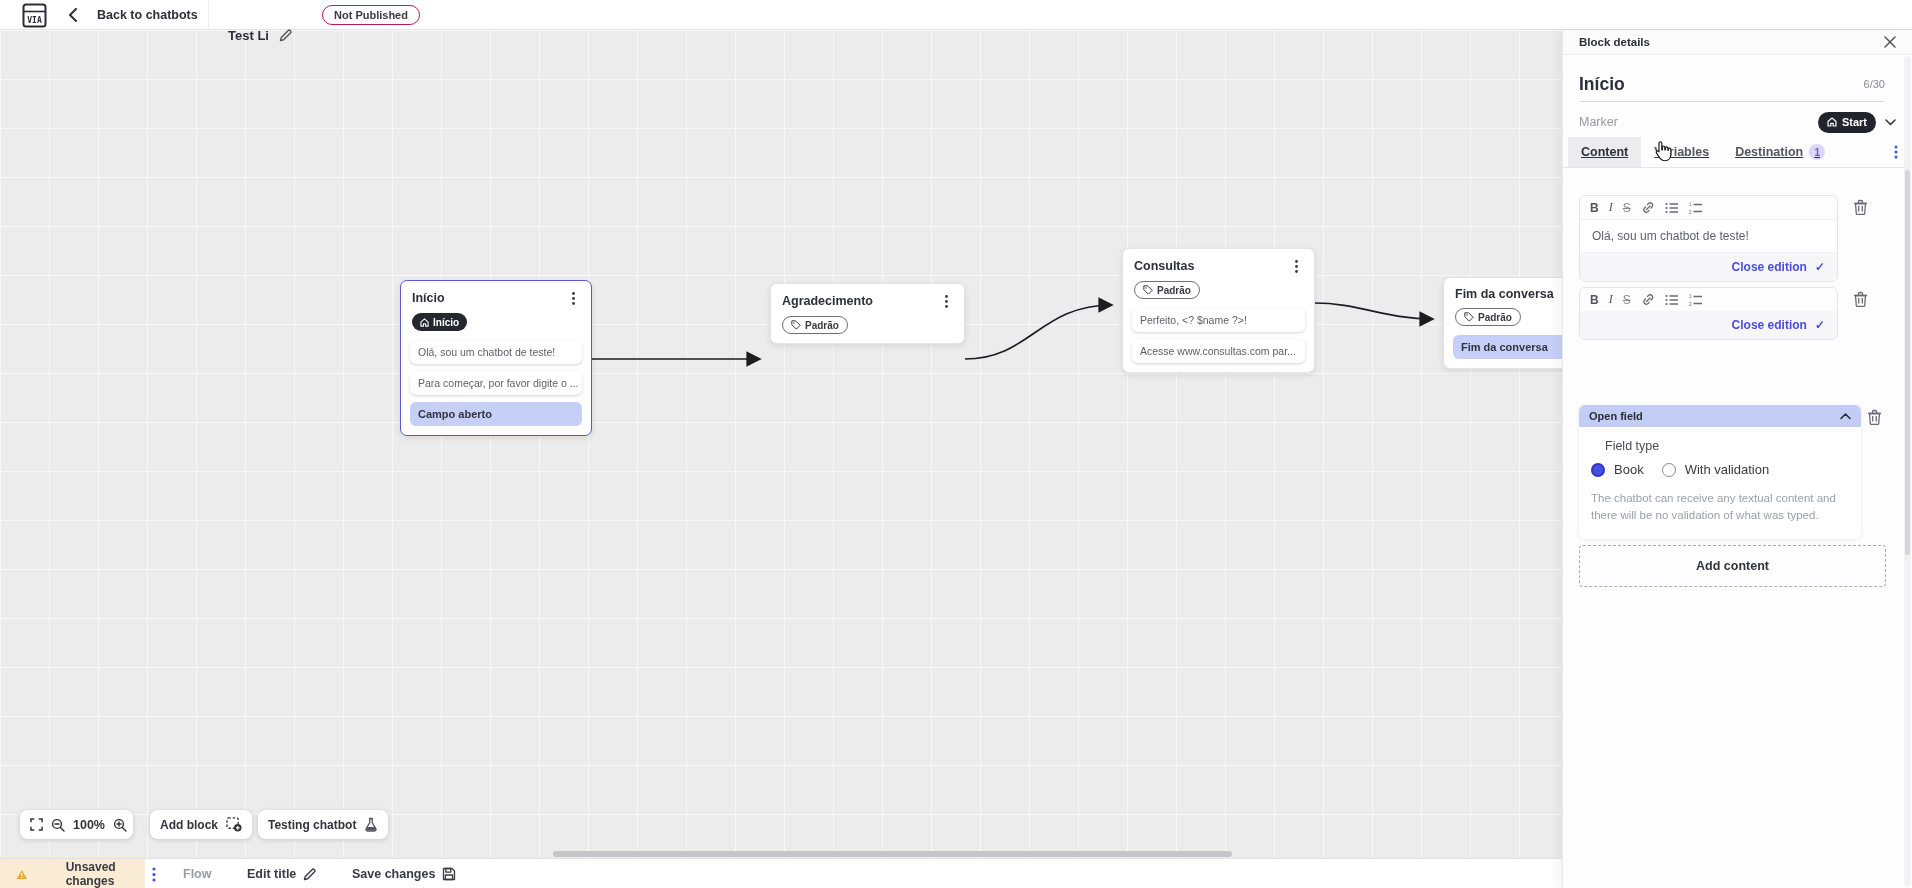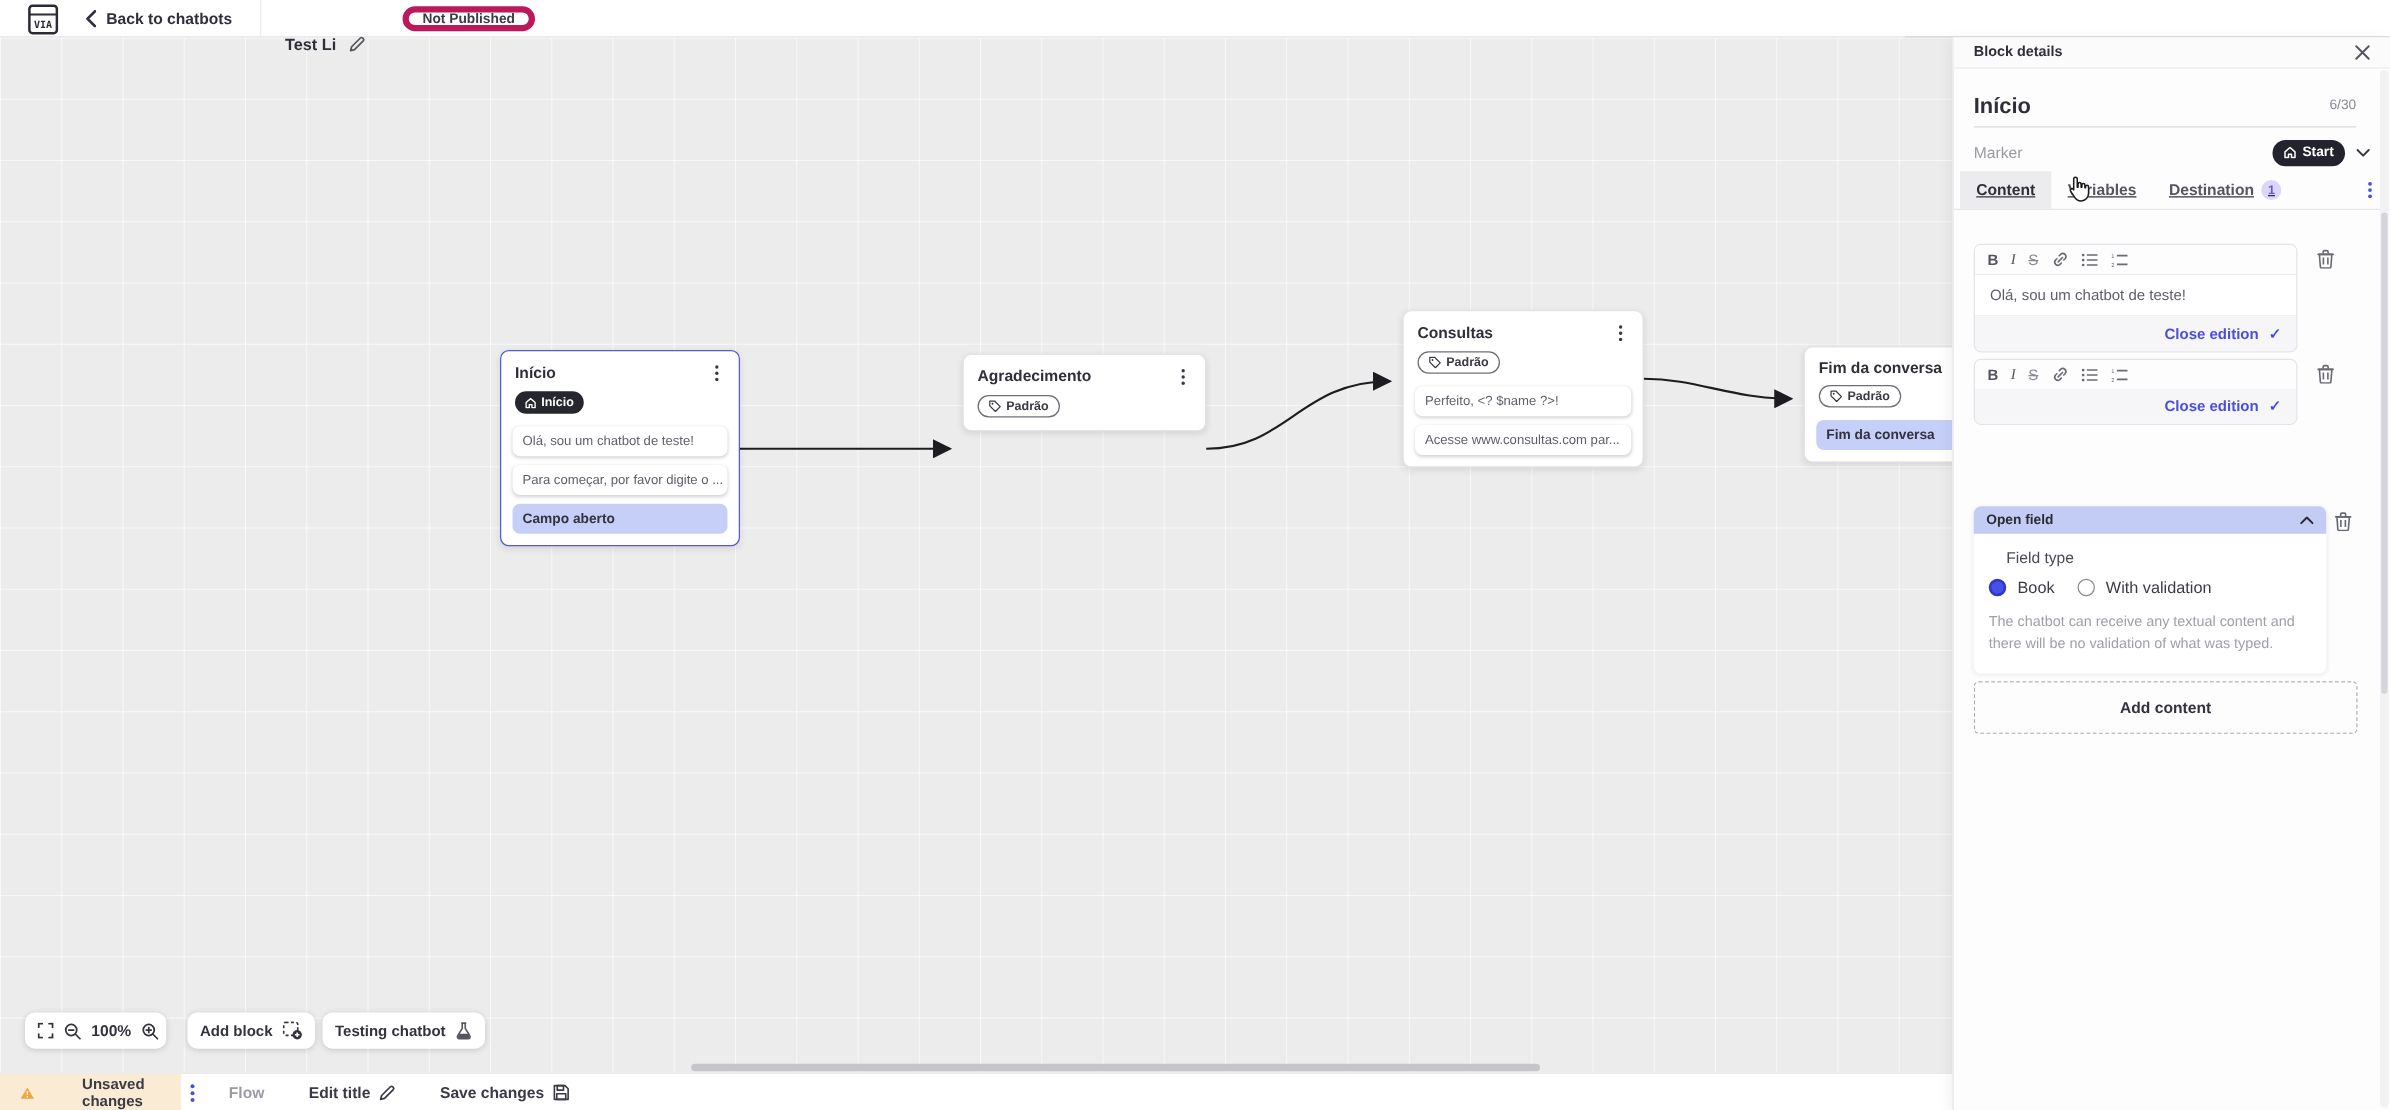--- a/index.html
+++ b/index.html
@@ -2,26 +2,26 @@
 <html><head>
 <meta charset="utf-8">
 <style>
   * { margin:0; padding:0; box-sizing:border-box; }
   html,body { width:1912px; height:888px; overflow:hidden; }
   body { font-family:"Liberation Sans", sans-serif; background:#ececec; position:relative; color:#33333d; }
 
   
   .topbar { position:absolute; left:0; top:0; width:1912px; height:30px; background:#fff; border-bottom:1px solid #e4e4e8; z-index:20;padding-left:12px; }
   .logo { position:absolute; left:22px; top:3px; width:25px; height:25px; }
-  .back { position:absolute; left:68px; top:0; height:30px; display:flex; align-items:center; gap:8px; cursor:pointer; }
+  .back { position:absolute; left:68px; top:0; height:30px; display:flex; align-items:center; gap:20px; cursor:pointer; }
   .back-label { font-size:12.5px; font-weight:700; color:#2f2f3a; }
   .hdr-divider { position:absolute; left:208px; top:0; width:1px; height:30px; background:#ececef; }
   .bot-title { position:absolute; left:228px; top:0; height:30px; display:flex; align-items:center; gap:10px;margin-top:20px; }
   .bot-title-text { font-size:13px; font-weight:700; color:#2f2f3a; }
-  .status-pill { position:absolute; left:322px; top:5px; height:20px; padding:0 11px; border:5px solid #be185d; border-radius:999px; font-size:11px; font-weight:600; color:#3a3a44; display:flex; align-items:center; }
+  .status-pill { position:absolute; left:322px; top:5px; height:20px; padding:0 11px; border:1px solid #be185d; border-radius:999px; font-size:11px; font-weight:600; color:#3a3a44; display:flex; align-items:center; }
   .top-tabs { position:absolute; left:1538px; top:0; height:30px; display:flex; align-items:center; gap:23px; }
   .top-tab { font-size:12.5px; font-weight:600; color:#2f2f3a; cursor:pointer; height:30px; display:flex; align-items:center; position:relative; }
   .top-tab.active { color:#4b4ddc; font-weight:700; }
   .top-tab.active::after { content:""; position:absolute; left:-3px; right:-3px; bottom:0; height:3px; background:#4b4ddc; }
   .tabs-underline { position:absolute; left:1524px; top:29px; width:388px; height:1px; background:#d9d9de; }
 
   
   .canvas { position:absolute; left:0; top:30px; width:1562px; height:828px; overflow:hidden;
     background-color:#ececec;
     background-image:linear-gradient(rgba(255,255,255,.65) 1px, transparent 1px),

